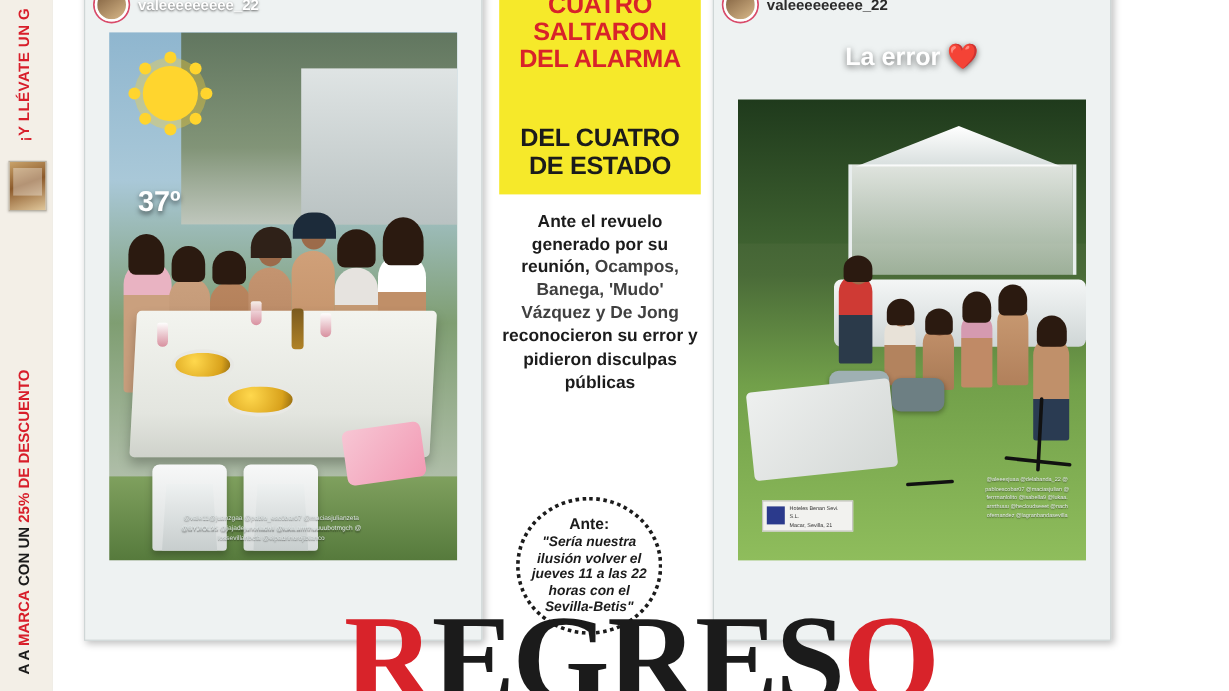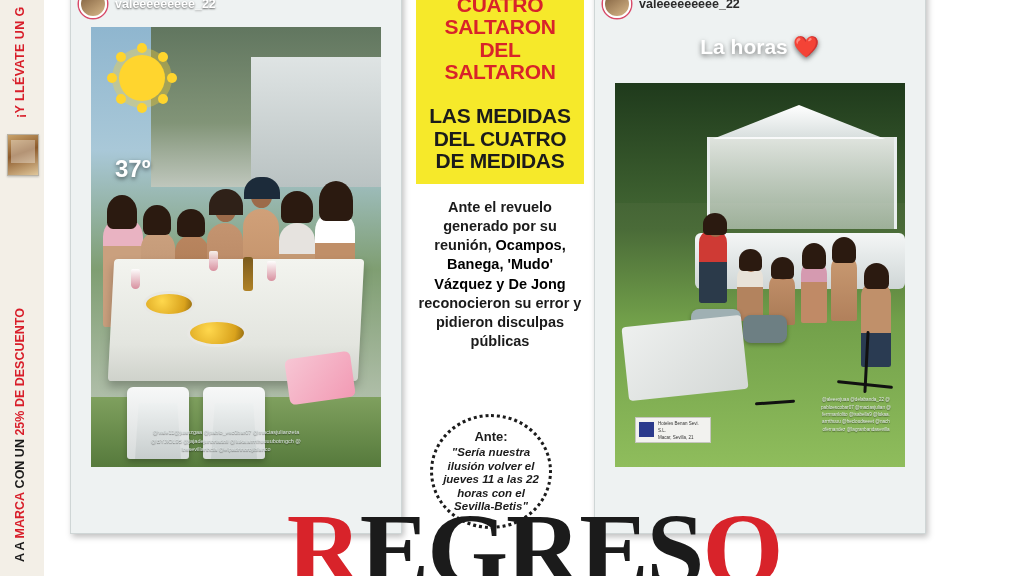--- a/index.html
+++ b/index.html
@@ -384,21 +384,21 @@
   }
   .headline .red { color: #d8232a; }
   .deck {
     margin: 14px 2px 0 2px;
     font-size: 14.5px;
     line-height: 1.32;
     text-align: center;
     color: #1b1b1b;
     font-weight: bold;
   }
-  .deck .red { color: #000000; }
+  .deck .red { color: #404040; }
 
   .quote-badge {
     position: absolute;
     left: 14px; top: 428px;
     width: 122px;
     background: #ffffff;
     border: 3px dotted #1b1b1b;
     border-radius: 50%;
     padding: 12px 10px;
     box-sizing: border-box;
@@ -509,44 +509,44 @@
 
       <div class="caption-block">@vale11@juanzgaa @pablo_esc0bar07 @maciasjulianzeta @BYJIOL95 @jajadejunoriadoli @luka.arrrthuuuubotmgch @lossevillanbcfa @elpadrinorojiblanco</div>
     </div>
   </div>
 
   <div class="center-col">
     <div class="headline-box">
       <h1 class="headline">
         <span class="red">CUATRO</span><br>
         <span class="red">SALTARON</span><br>
-        <span class="red">DEL SALTARON</span><br>
+        <span class="red">DEL ALARMA</span><br>
         <br>
-        <span>LAS MEDIDAS</span><br>
+        <br>
         <span>DEL CUATRO</span><br>
-        <span>DE MEDIDAS</span>
+        <span>DE ESTADO</span>
       </h1>
     </div>
     <p class="deck">
       <span>Ante el revuelo generado por su reunión, </span><span class="red">Ocampos, Banega, 'Mudo' Vázquez y De Jong</span><span> reconocieron su error y pidieron disculpas públicas</span>
     </p>
     <div class="quote-badge">
       <span class="who">Ante:</span>
       <span class="txt">"Sería nuestra ilusión volver el jueves 11 a las 22 horas con el Sevilla-Betis"</span>
     </div>
   </div>
 
   <div class="story-card story-right">
     <div class="story-head dark">
       <div class="avatar"></div>
       <div class="handle">valeeeeeeeee_22</div>
     </div>
 
     <div class="heart-text">
-      <span>La horas</span>
+      <span>La error</span>
       <span class="heart">❤️</span>
     </div>
 
     <div class="photo ph-right">
       <div class="hedge"></div>
       <div class="gazebo"></div>
       <div class="gazebo-body"></div>
       <div class="pool-edge"></div>
 
       <div>

